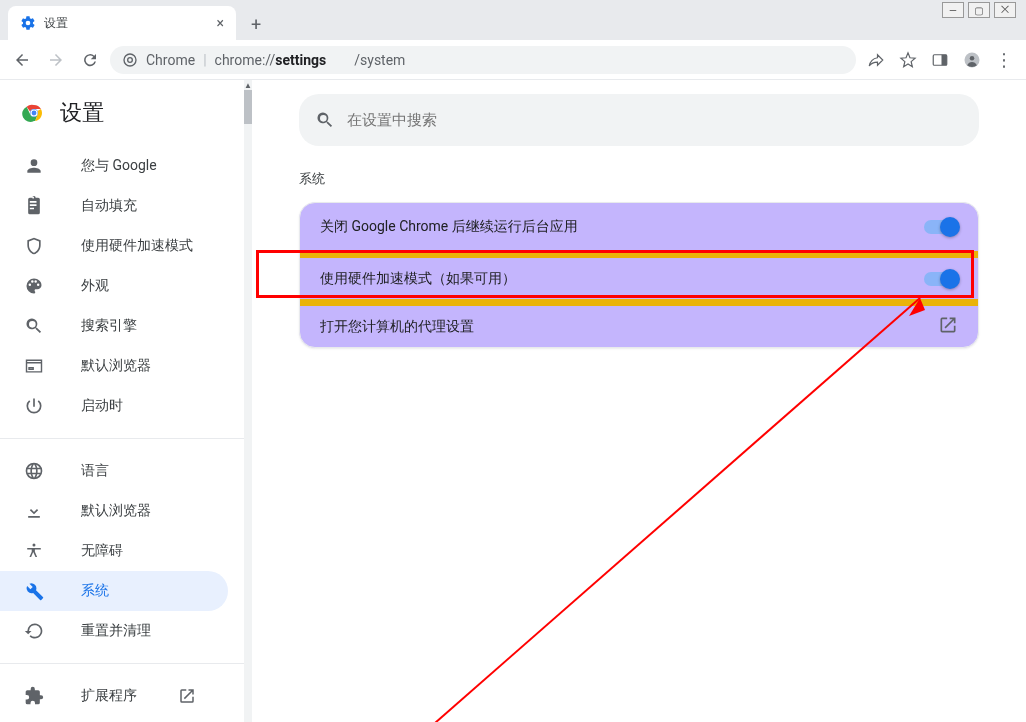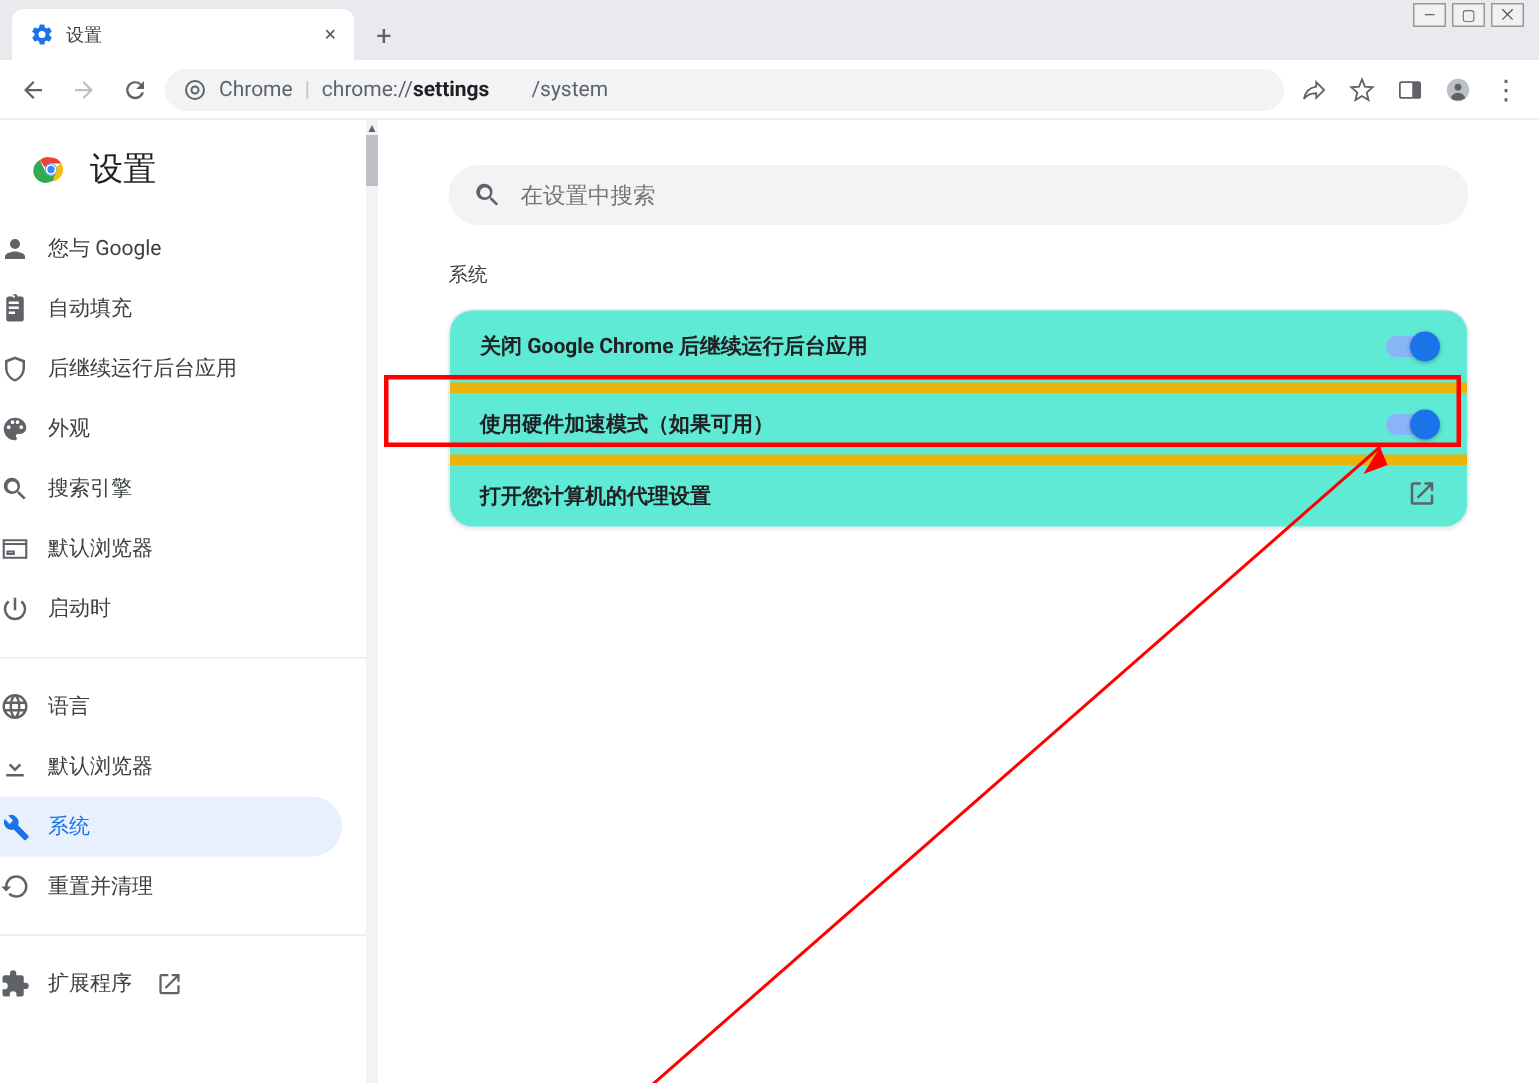--- a/index.html
+++ b/index.html
@@ -36,34 +36,34 @@
     .sidebar-wrap { width: 252px; display:flex; height:100%; }
     .sidebar { width: 244px; height: 100%; overflow-y:auto; }
     .scrollbar { width: 8px; background:#f1f3f4; position:relative; }
     .scroll-thumb { position:absolute; left:0; right:0; background:#bdc1c6; }
     .scroll-arrow { position:absolute; left:0; right:0; height:10px; display:flex; align-items:center; justify-content:center; font-size:8px; color:#5f6368; }
 
     .header-row { display:flex; align-items:center; padding: 18px 0 18px 22px; gap:14px; }
     .chrome-logo { width:24px; height:24px; }
     .header-title { font-size:22px; color:#202124; letter-spacing:0.2px; }
 
-    .sidebar-item { display:flex; align-items:center; height:40px; gap:12px; cursor:pointer; color:#3c4043; font-size:14px; border-radius:0 20px 20px 0; margin-right: 16px; }
+    .sidebar-item { display:flex; align-items:center; height:40px; padding-left: 24px; gap:37px; cursor:pointer; color:#3c4043; font-size:14px; border-radius:0 20px 20px 0; margin-right: 16px; }
     .sidebar-item.active { background:#e8f0fe; color:#1a73e8; }
     .sidebar-item .s-icon { width:20px; height:20px; display:flex; align-items:center; justify-content:center; color:#5f6368; }
     .sidebar-item.active .s-icon { color:#1a73e8; }
     .sidebar-divider { height:1px; background:#e8eaed; margin: 12px 0 12px 0; }
     .ext-link-icon { width:18px; height:18px; color:#5f6368; margin-left:4px; }
 
     .content { flex:1; padding: 0 32px; overflow:hidden; position:relative; }
-    .search-bar { margin: 30px auto 24px; max-width: 680px; height:40px; background:#f1f3f4; border-radius:20px; display:flex; align-items:center; padding:0 16px; gap:12px; color:#5f6368; }
+    .search-bar { margin: 14px auto 24px; max-width: 680px; height:52px; background:#f1f3f4; border-radius:20px; display:flex; align-items:center; padding:0 16px; gap:12px; color:#5f6368; }
     .search-bar input { flex:1; border:none; background:transparent; outline:none; font-size:15px; color:#202124; }
 
     .section-title { font-size:13px; font-weight:500; color:#3c4043; max-width:680px; margin: 0 auto 14px; }
 
-    .settings-card { max-width:680px; margin:0 auto; background:#5eead4; border:1px solid #e8eaed; border-radius:16px; box-shadow:0 1px 2px rgba(60,64,67,0.1);font-weight:bold; }
+    .settings-card { max-width:680px; margin:0 auto; background:#c4b5fd; border:1px solid #e8eaed; border-radius:16px; box-shadow:0 1px 2px rgba(60,64,67,0.1); }
     .setting-row { display:flex; align-items:center; justify-content:space-between; height:48px; padding:0 20px; font-size:14px; color:#202124; }
     .setting-row + .setting-row { border-top: 7px solid #eab308; }
     .row-label { flex:1; }
 
     .toggle { width:34px; height:14px; position:relative; cursor:pointer; }
     .toggle-track { position:absolute; inset:0; background:#8ab4f8; border-radius:7px; }
     .toggle-thumb { position:absolute; right:-2px; top:-3px; width:20px; height:20px; border-radius:50%; background:#1a73e8; box-shadow:0 1px 3px rgba(0,0,0,0.3); }
 
     
     .annot { position:absolute; pointer-events:none; }
@@ -175,21 +175,21 @@
               </svg>
             </span>
             <span>自动填充</span>
           </div>
           <div class="sidebar-item">
             <span class="s-icon">
               <svg width="20" height="20" viewBox="0 0 24 24" fill="currentColor">
                 <path d="M12 2 4 5v6c0 5 3.4 9.7 8 11 4.6-1.3 8-6 8-11V5l-8-3zm0 2.2 6 2.3v4.6c0 4-2.6 7.8-6 8.9-3.4-1.1-6-4.9-6-8.9V6.5l6-2.3z"></path>
               </svg>
             </span>
-            <span>后继续运行后台应用</span>
+            <span>使用硬件加速模式</span>
           </div>
           <div class="sidebar-item">
             <span class="s-icon">
               <svg width="20" height="20" viewBox="0 0 24 24" fill="currentColor">
                 <path d="M12 3a9 9 0 0 0 0 18c1 0 1.5-.8 1.5-1.5 0-.4-.15-.75-.4-1-.25-.25-.4-.6-.4-1 0-.8.7-1.5 1.5-1.5H16a5 5 0 0 0 5-5c0-4.4-4-8-9-8zM7 12a1.5 1.5 0 1 1 0-3 1.5 1.5 0 0 1 0 3zm3-4a1.5 1.5 0 1 1 0-3 1.5 1.5 0 0 1 0 3zm4 0a1.5 1.5 0 1 1 0-3 1.5 1.5 0 0 1 0 3zm3 4a1.5 1.5 0 1 1 0-3 1.5 1.5 0 0 1 0 3z"></path>
               </svg>
             </span>
             <span>外观</span>
           </div>
           <div class="sidebar-item">
@@ -225,20 +225,28 @@
             </span>
             <span>语言</span>
           </div>
           <div class="sidebar-item">
             <span class="s-icon">
               <svg width="20" height="20" viewBox="0 0 24 24" fill="currentColor">
                 <path d="M5 20h14v-2H5zM12 4v9.17l3.59-3.58L17 11l-5 5-5-5 1.41-1.41L12 13.17V4z"></path>
               </svg>
             </span>
             <span>默认浏览器</span>
+          </div>
+          <div class="sidebar-item">
+            <span class="s-icon">
+              <svg width="20" height="20" viewBox="0 0 24 24" fill="currentColor">
+                <path d="M12 6a2 2 0 1 0 0-4 2 2 0 0 0 0 4zm9 2H3v2h6v3l-3 7h2.2l2.8-6.5L14 20h2.2l-3-7v-3h8z" transform="scale(0.9) translate(1.3 1.3)"></path>
+              </svg>
+            </span>
+            <span>无障碍</span>
           </div>
           <div class="sidebar-item active">
             <span class="s-icon">
               <svg width="20" height="20" viewBox="0 0 24 24" fill="currentColor">
                 <path d="M22.7 19.3 14.4 11a6 6 0 0 0-7.8-7.8l3.9 3.9-2.8 2.8-3.9-3.9A6 6 0 0 0 11 14.4l8.3 8.3a1 1 0 0 0 1.4 0l2-2a1 1 0 0 0 0-1.4z"></path>
               </svg>
             </span>
             <span>系统</span>
           </div>
           <div class="sidebar-item">

